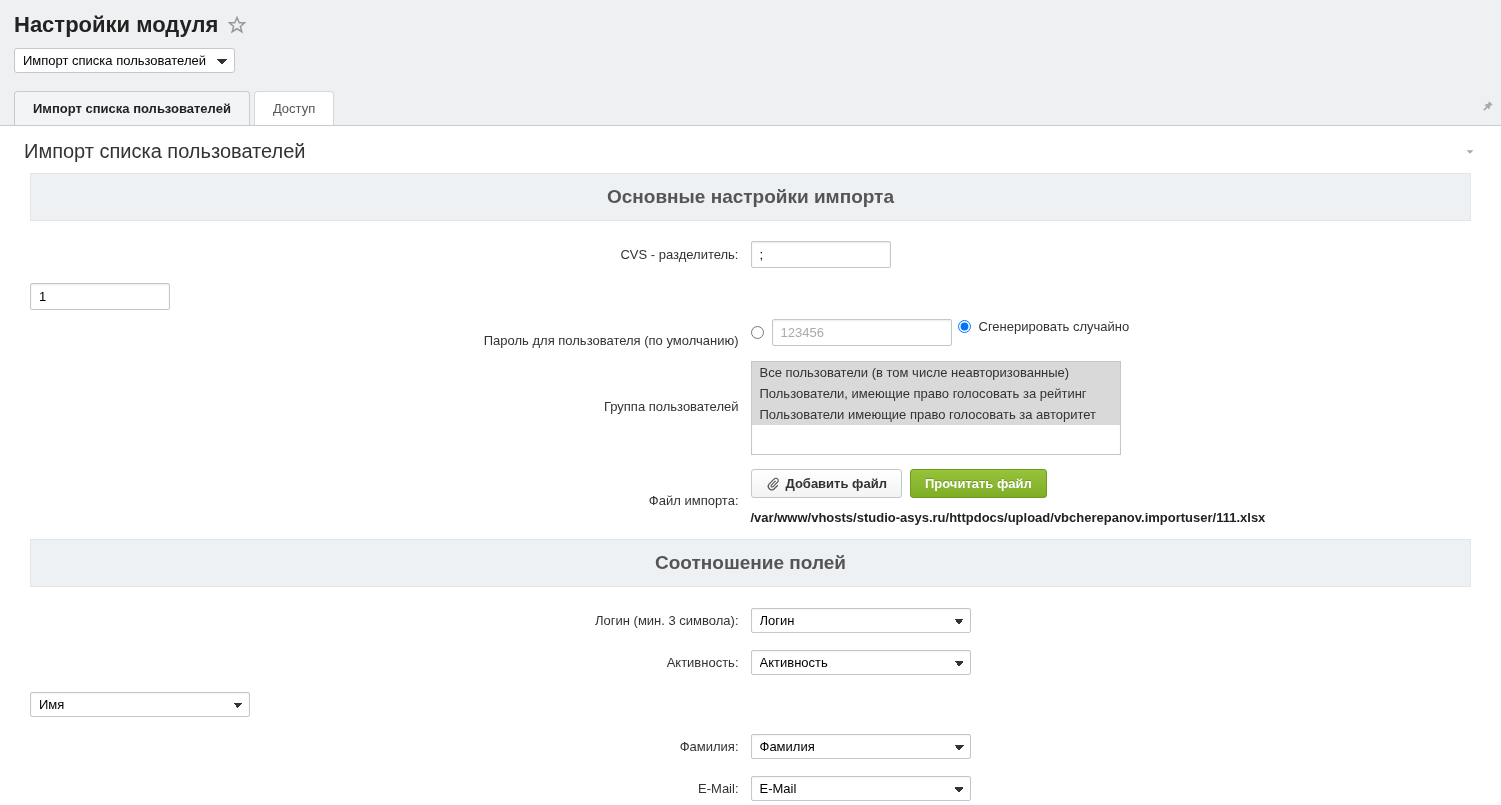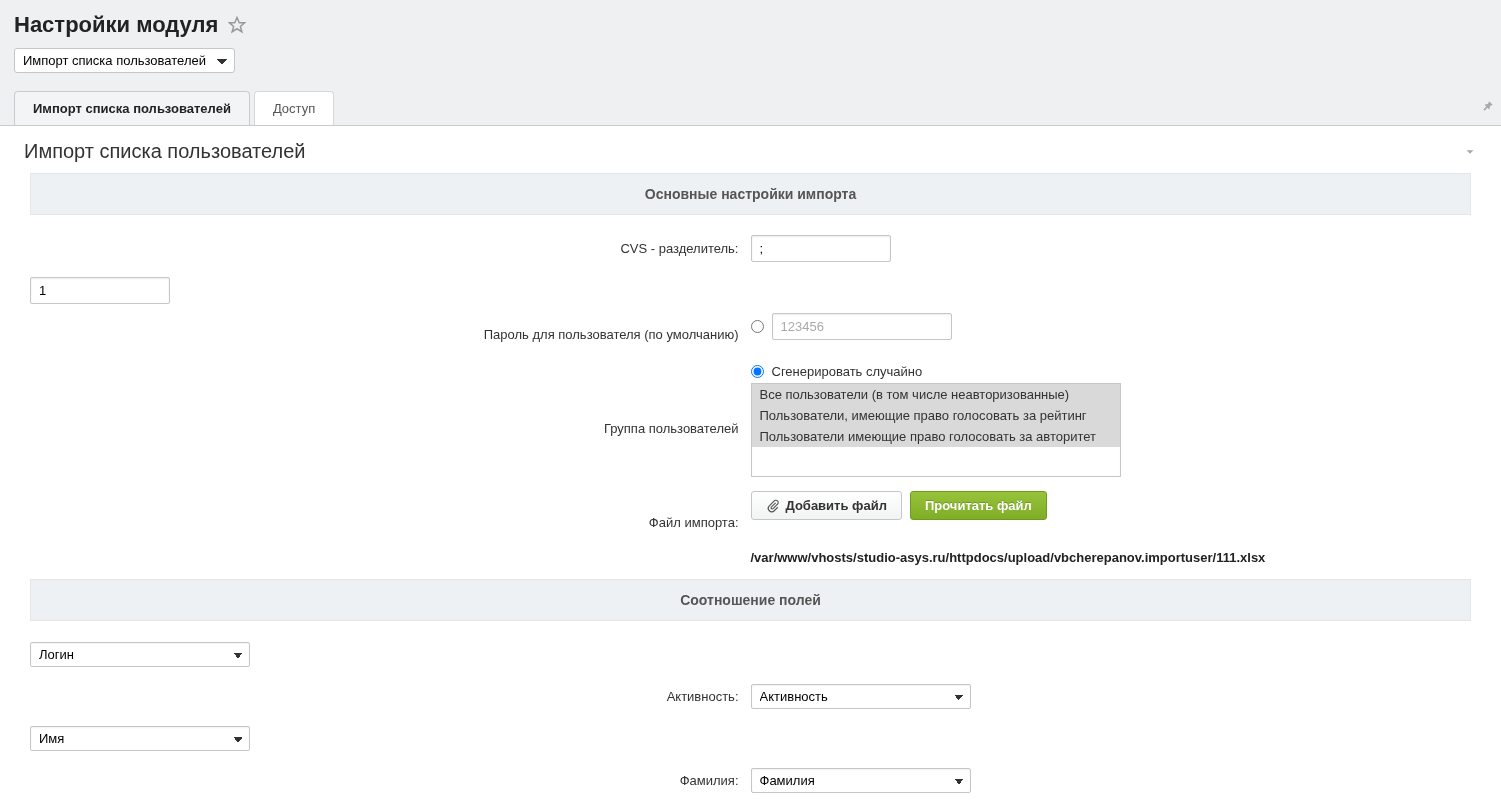--- a/index.html
+++ b/index.html
@@ -92,21 +92,21 @@
   }
   .chevron-down-icon {
     width: 14px; height: 14px;
     fill: #aaa;
     cursor: pointer;
   }
   .section-bar {
     background: #eef1f3;
     text-align: center;
     padding: 12px 0;
-    font-size: 14px;
+    font-size: 19px;
     font-weight: 700;
     color: #555;
     border: 1px solid #e4e7e9;
     margin: 0 30px;
   }
   .form-table {
     width: 100%;
     padding: 14px 30px 0;
     border-radius: 13px;
   }
@@ -125,23 +125,22 @@
     font-size: 13px;
   }
   .form-value {
     width: 50%;
     display: flex;
     align-items: center;
     gap: 8px;
     flex-wrap: wrap;
   }
   .form-value.column {
-    flex-direction: column;
     align-items: flex-start;
-    gap: 24px;
+    gap: 6px;
   }
   input[type="text"] {
     border: 1px solid #c4c7ca;
     border-radius: 2px;
     padding: 5px 8px;
     font-size: 13px;
     width: 140px;
     box-shadow: inset 0 1px 2px rgba(0,0,0,0.08);
   }
   input[type="text"].wider { width: 180px; }
@@ -316,20 +315,21 @@
     </div>
 
     <div class="spacer"></div>
   </div>
 
   <div class="section-bar">Соотношение полей</div>
 
   <div class="form-table">
 
     <div class="form-row">
+      <div class="form-label">Логин (мин. 3 символа):</div>
       <div class="form-value">
         <select class="styled-select">
           <option>Логин</option>
         </select>
       </div>
     </div>
 
     <div class="form-row">
       <div class="form-label">Активность:</div>
       <div class="form-value">

